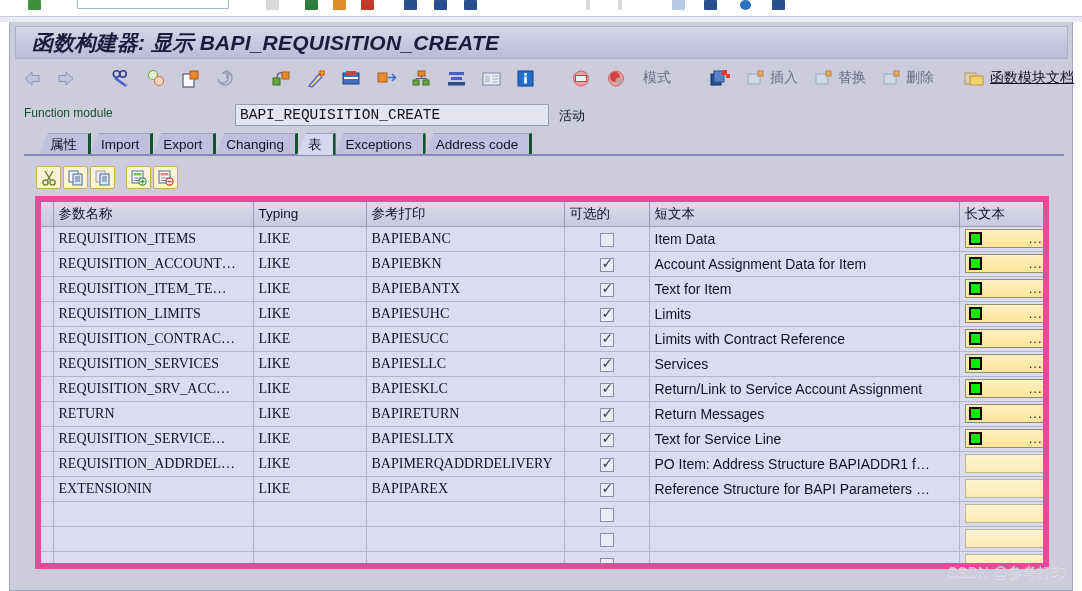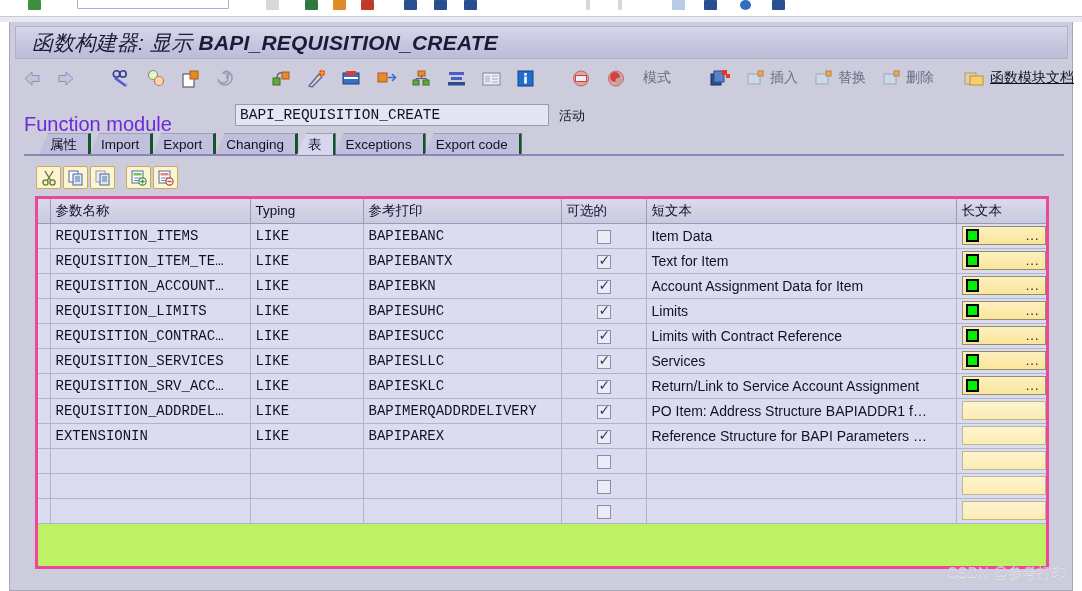--- a/index.html
+++ b/index.html
@@ -44,42 +44,42 @@
   .titlebar {
     position: absolute; left: 5px; top: 4px; width: 1053px; height: 33px;
     background: linear-gradient(to bottom, #d7d7ea 0%, #c6c6de 55%, #bcbcd6 100%);
     border: 1px solid #b0b0c8;
     display: flex; align-items: center; padding-left: 16px;
   }
   .title-text {
     font-size: 21px; font-style: italic; font-weight: bold;
     color: #1a1a3a; letter-spacing: .2px; white-space: nowrap;
   }
-  .title-cn { font-weight: normal; }
+  .title-cn { font-weight: bold; }
 
   
   .toolbar {
     position: absolute; left: 5px; top: 39px; width: 1053px; height: 34px;
     background: #ccccdd;
     display: flex; align-items: center; padding-left: 8px; gap: 14px;
   }
   .tb-btn {
     width: 25px; height: 25px; display: flex; align-items: center;
     justify-content: center; border-radius: 2px; position: relative;
   }
   .tb-sep { width: 1px; height: 18px; background: #a9a9c4; margin: 0 4px; }
   .tb-label {
     font-size: 14px; color: #6c6c86; padding: 0 2px; white-space: nowrap;
   }
   .tb-label.dark { color: #111122; text-decoration: underline; }
   .tb-group { display: flex; align-items: center; gap: 2px; }
 
   
   .fm-row { position: absolute; left: 14px; top: 82px; width: 1040px; height: 22px; }
-  .fm-label { position: absolute; left: 0; top: 9px; font-size: 20px; color: #6d28d9; }
+  .fm-label { position: absolute; left: 0; top: 2px; font-size: 12px; color: #14532d; }
   .fm-input {
     position: absolute; left: 211px; top: 0; width: 314px; height: 22px;
     background: #e4e4f2; border: 1px solid #9a9ab4;
     font-family: "Liberation Mono", monospace; font-size: 14.5px;
     color: #111122; padding: 1px 4px; line-height: 19px;
   }
   .fm-status { position: absolute; left: 535px; top: 3px; font-size: 13px; color: #0f172a; }
 
   
   .tabs {
@@ -116,22 +116,22 @@
   .gtb-btn {
     width: 25px; height: 23px; background: #fdf4d2;
     border: 1px solid #c9ab5a; border-radius: 2px;
     display: flex; align-items: center; justify-content: center;
   }
   .gtb-gap { width: 7px; }
 
   
   .tbl-wrap {
     position: absolute; left: 11px; top: 40px; width: 1014px; height: 373px;
-    background: #bef264;
-    border: 3px solid #ec4899;
+    background: #f9a8d4;
+    border: 6px solid #ec4899;
     overflow: hidden;
   }
   table.grid { border-collapse: collapse; width: 100%; table-layout: fixed; }
   table.grid th {
     background: linear-gradient(to bottom, #dadaea 0%, #c9c9e0 100%);
     border-right: 1px solid #9a9ab8;
     border-bottom: 1px solid #9a9ab8;
     height: 24px;
     font-size: 13.5px; font-weight: normal; color: #10102a;
     text-align: left; padding: 0 5px; white-space: nowrap;
@@ -139,21 +139,21 @@
   table.grid th.sel-col { padding: 0; border-right: 1px solid #9a9ab8; }
   table.grid td {
     border-right: 1px solid #b3b3cc;
     border-bottom: 1px solid #b3b3cc;
     height: 25px;
     background: #dcdcf0;
     font-size: 14px; color: #10102a;
     padding: 0 5px; white-space: nowrap; overflow: hidden;
     vertical-align: middle;
   }
-  td.mono, th.mono { font-family: Liberation Mono, monospace; font-size: 14px; }
+  td.mono, th.mono { font-family: Liberation Serif, serif; font-size: 14px; }
   td.selcell { background: #c8c8e4; border-right: 1px solid #9a9ab8; padding: 0; }
   td.ctr { text-align: center; }
 
   .chk {
     display: inline-block; width: 14px; height: 14px;
     background: #ececf6; border: 1px solid #8b8bab;
     position: relative; vertical-align: middle;
   }
   .chk.on::after {
     content: "✓"; position: absolute; left: 1px; top: -4px;
@@ -394,21 +394,21 @@
       <div class="tab">
           <span>Changing</span>
         </div>
       <div class="tab active">
           <span>表</span>
         </div>
       <div class="tab">
           <span>Exceptions</span>
         </div>
       <div class="tab">
-          <span>Export code</span>
+          <span>Address code</span>
         </div>
     </div>
     <div class="tabs-underline"></div>
 
     <div class="panel">
 
       <div class="grid-tb">
         <div class="gtb-btn">
           <svg width="16" height="16" viewBox="0 0 16 16">
             <path d="M4 1 L10 11 M12 1 L6 11" stroke="#6a7a3a" stroke-width="1.4" fill="none"></path>
@@ -483,48 +483,48 @@
                 <td>Item Data</td>
                 <td class="ctr">
                   <span class="ltbtn">
                     <span class="sq"></span>
                     <span class="dots">...</span>
                   </span>
                 </td>
               </tr>
               <tr>
                 <td class="selcell"></td>
+                <td class="mono">REQUISITION_ACCOUNT…</td>
+                <td class="mono">LIKE</td>
+                <td class="mono">BAPIEBKN</td>
+                <td class="ctr"><span class="chk on"></span></td>
+                <td>Account Assignment Data for Item</td>
+                <td class="ctr">
+                  <span class="ltbtn">
+                    <span class="sq"></span>
+                    <span class="dots">...</span>
+                  </span>
+                </td>
+              </tr>
+              <tr>
+                <td class="selcell"></td>
                 <td class="mono">REQUISITION_ITEM_TE…</td>
                 <td class="mono">LIKE</td>
                 <td class="mono">BAPIEBANTX</td>
                 <td class="ctr"><span class="chk on"></span></td>
                 <td>Text for Item</td>
                 <td class="ctr">
                   <span class="ltbtn">
                     <span class="sq"></span>
                     <span class="dots">...</span>
                   </span>
                 </td>
               </tr>
               <tr>
                 <td class="selcell"></td>
-                <td class="mono">REQUISITION_ACCOUNT…</td>
-                <td class="mono">LIKE</td>
-                <td class="mono">BAPIEBKN</td>
-                <td class="ctr"><span class="chk on"></span></td>
-                <td>Account Assignment Data for Item</td>
-                <td class="ctr">
-                  <span class="ltbtn">
-                    <span class="sq"></span>
-                    <span class="dots">...</span>
-                  </span>
-                </td>
-              </tr>
-              <tr>
-                <td class="selcell"></td>
                 <td class="mono">REQUISITION_LIMITS</td>
                 <td class="mono">LIKE</td>
                 <td class="mono">BAPIESUHC</td>
                 <td class="ctr"><span class="chk on"></span></td>
                 <td>Limits</td>
                 <td class="ctr">
                   <span class="ltbtn">
                     <span class="sq"></span>
                     <span class="dots">...</span>
                   </span>
@@ -558,20 +558,48 @@
                   </span>
                 </td>
               </tr>
               <tr>
                 <td class="selcell"></td>
                 <td class="mono">REQUISITION_SRV_ACC…</td>
                 <td class="mono">LIKE</td>
                 <td class="mono">BAPIESKLC</td>
                 <td class="ctr"><span class="chk on"></span></td>
                 <td>Return/Link to Service Account Assignment</td>
+                <td class="ctr">
+                  <span class="ltbtn">
+                    <span class="sq"></span>
+                    <span class="dots">...</span>
+                  </span>
+                </td>
+              </tr>
+              <tr>
+                <td class="selcell"></td>
+                <td class="mono">RETURN</td>
+                <td class="mono">LIKE</td>
+                <td class="mono">BAPIRETURN</td>
+                <td class="ctr"><span class="chk on"></span></td>
+                <td>Return Messages</td>
+                <td class="ctr">
+                  <span class="ltbtn">
+                    <span class="sq"></span>
+                    <span class="dots">...</span>
+                  </span>
+                </td>
+              </tr>
+              <tr>
+                <td class="selcell"></td>
+                <td class="mono">REQUISITION_SERVICE…</td>
+                <td class="mono">LIKE</td>
+                <td class="mono">BAPIESLLTX</td>
+                <td class="ctr"><span class="chk on"></span></td>
+                <td>Text for Service Line</td>
                 <td class="ctr">
                   <span class="ltbtn">
                     <span class="sq"></span>
                     <span class="dots">...</span>
                   </span>
                 </td>
               </tr>
               <tr>
                 <td class="selcell"></td>
                 <td class="mono">REQUISITION_ADDRDEL…</td>

